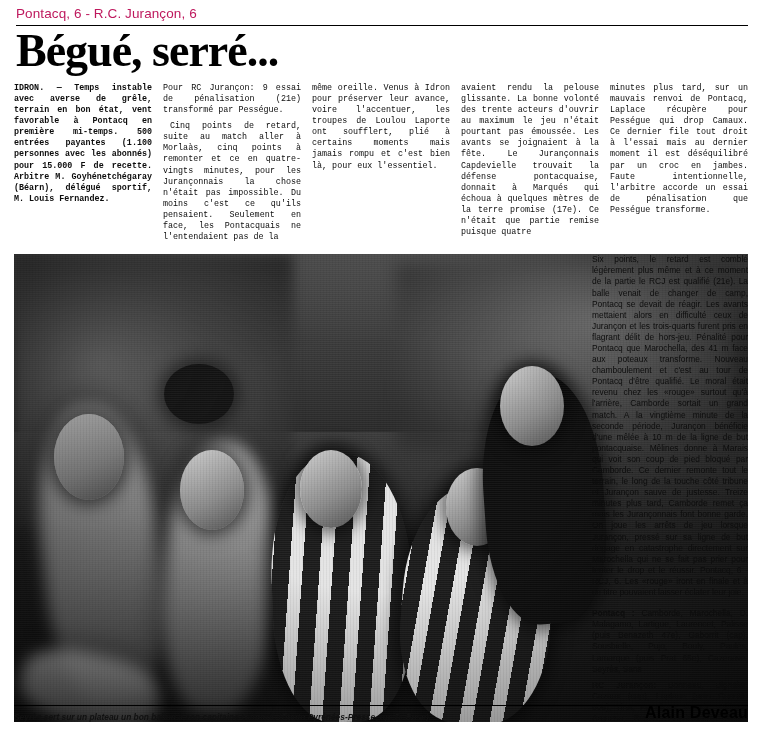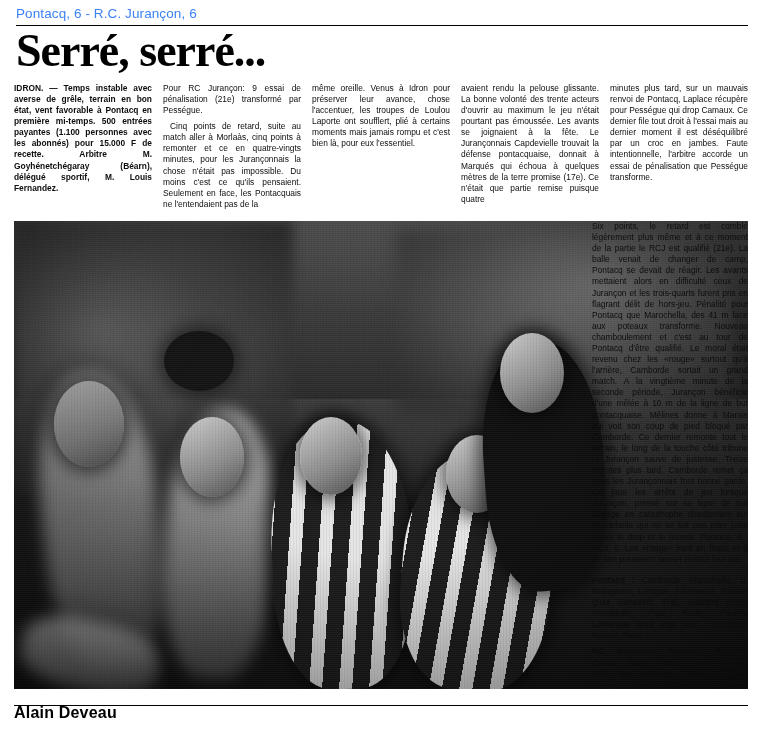--- a/index.html
+++ b/index.html
@@ -19,39 +19,40 @@
     width: 762px;
     height: 732px;
     box-sizing: border-box;
     padding: 0 14px;
   }
   .kicker {
     font-size: 13.5px;
     letter-spacing: 0.1px;
     padding-top: 6px;
     padding-left: 2px;
-    color: #3b82f6;
+    color: #be185d;
   }
   .rule {
     border-top: 1px solid #000;
     margin: 4px 0 2px 2px;
   }
   .headline {
     font-family: "Liberation Serif", serif;
     font-weight: bold;
     font-size: 46px;
     line-height: 1.02;
     letter-spacing: -1px;
     margin: 2px 0 8px 2px;
   }
 
   .cols {
     display: flex;
     gap: 11px;
     margin-top: 2px;
+    font-family: Liberation Mono, monospace;
   }
   .col {
     width: 168px;
     font-size: 8.4px;
     line-height: 1.32;
     text-align: justify;
     color: #0d0d0d;
   }
   .col p {
     margin: 0 0 5px 0;
@@ -183,35 +184,35 @@
     border-top: 1px solid #000;
   }
 </style>
 </head>
 <body>
 
 <div class="page">
 
   <div class="kicker">Pontacq, 6 - R.C. Jurançon, 6</div>
   <div class="rule"></div>
-  <div class="headline">Serré, serré...</div>
+  <div class="headline">Bégué, serré...</div>
 
   <div class="cols">
 
     <div class="col">
       <p class="noind lead-caps">IDRON. — Temps instable avec averse de grêle, terrain en bon état, vent favorable à Pontacq en première mi-temps. 500 entrées payantes (1.100 personnes avec les abonnés) pour 15.000 F de recette. Arbitre M. Goyhénetchégaray (Béarn), délégué sportif, M. Louis Fernandez.</p>
     </div>
 
     <div class="col">
       <p class="noind">Pour RC Jurançon: 9 essai de pénalisation (21e) transformé par Pességue.</p>
       <p>Cinq points de retard, suite au match aller à Morlaàs, cinq points à remonter et ce en quatre-vingts minutes, pour les Jurançonnais la chose n'était pas impossible. Du moins c'est ce qu'ils pensaient. Seulement en face, les Pontacquais ne l'entendaient pas de la</p>
     </div>
 
     <div class="col">
-      <p class="noind">même oreille. Venus à Idron pour préserver leur avance, chose l'accentuer, les troupes de Loulou Laporte ont soufflert, plié à certains moments mais jamais rompu et c'est bien là, pour eux l'essentiel.</p>
+      <p class="noind">même oreille. Venus à Idron pour préserver leur avance, voire l'accentuer, les troupes de Loulou Laporte ont soufflert, plié à certains moments mais jamais rompu et c'est bien là, pour eux l'essentiel.</p>
     </div>
 
     <div class="col">
       <p class="noind">avaient rendu la pelouse glissante. La bonne volonté des trente acteurs d'ouvrir au maximum le jeu n'était pourtant pas émoussée. Les avants se joignaient à la fête. Le Jurançonnais Capdevielle trouvait la défense pontacquaise, donnait à Marqués qui échoua à quelques mètres de la terre promise (17e). Ce n'était que partie remise puisque quatre</p>
     </div>
 
     <div class="col">
       <p class="noind">minutes plus tard, sur un mauvais renvoi de Pontacq, Laplace récupère pour Pességue qui drop Camaux. Ce dernier file tout droit à l'essai mais au dernier moment il est déséquilibré par un croc en jambes. Faute intentionnelle, l'arbitre accorde un essai de pénalisation que Pességue transforme.</p>
     </div>
 
@@ -256,16 +257,17 @@
         <p>
           <b>RC Jurançon:</b>
           <span>Bonneau, Bignalet, Cazaux (cap), Laplace (puis Coustils 80e), Tiret, Pességue, Marais, Mélines, Argueso, Bégué, Capdevielle, Plaino, Marqués, Duhoros, Subreville.</span>
         </p>
       </div>
     </div>
   </div>
 
   <div class="caption-rule"></div>
   <div class="caption-row">
+    <div class="caption">Seyrès sert sur un plateau un bon ballon à son capitaine Gaborrit. (Photo Pyrénées-Presse, op. D. Rosé).</div>
     <div class="byline">Alain Deveau</div>
   </div>
 
 </div>
 
 </body></html>

